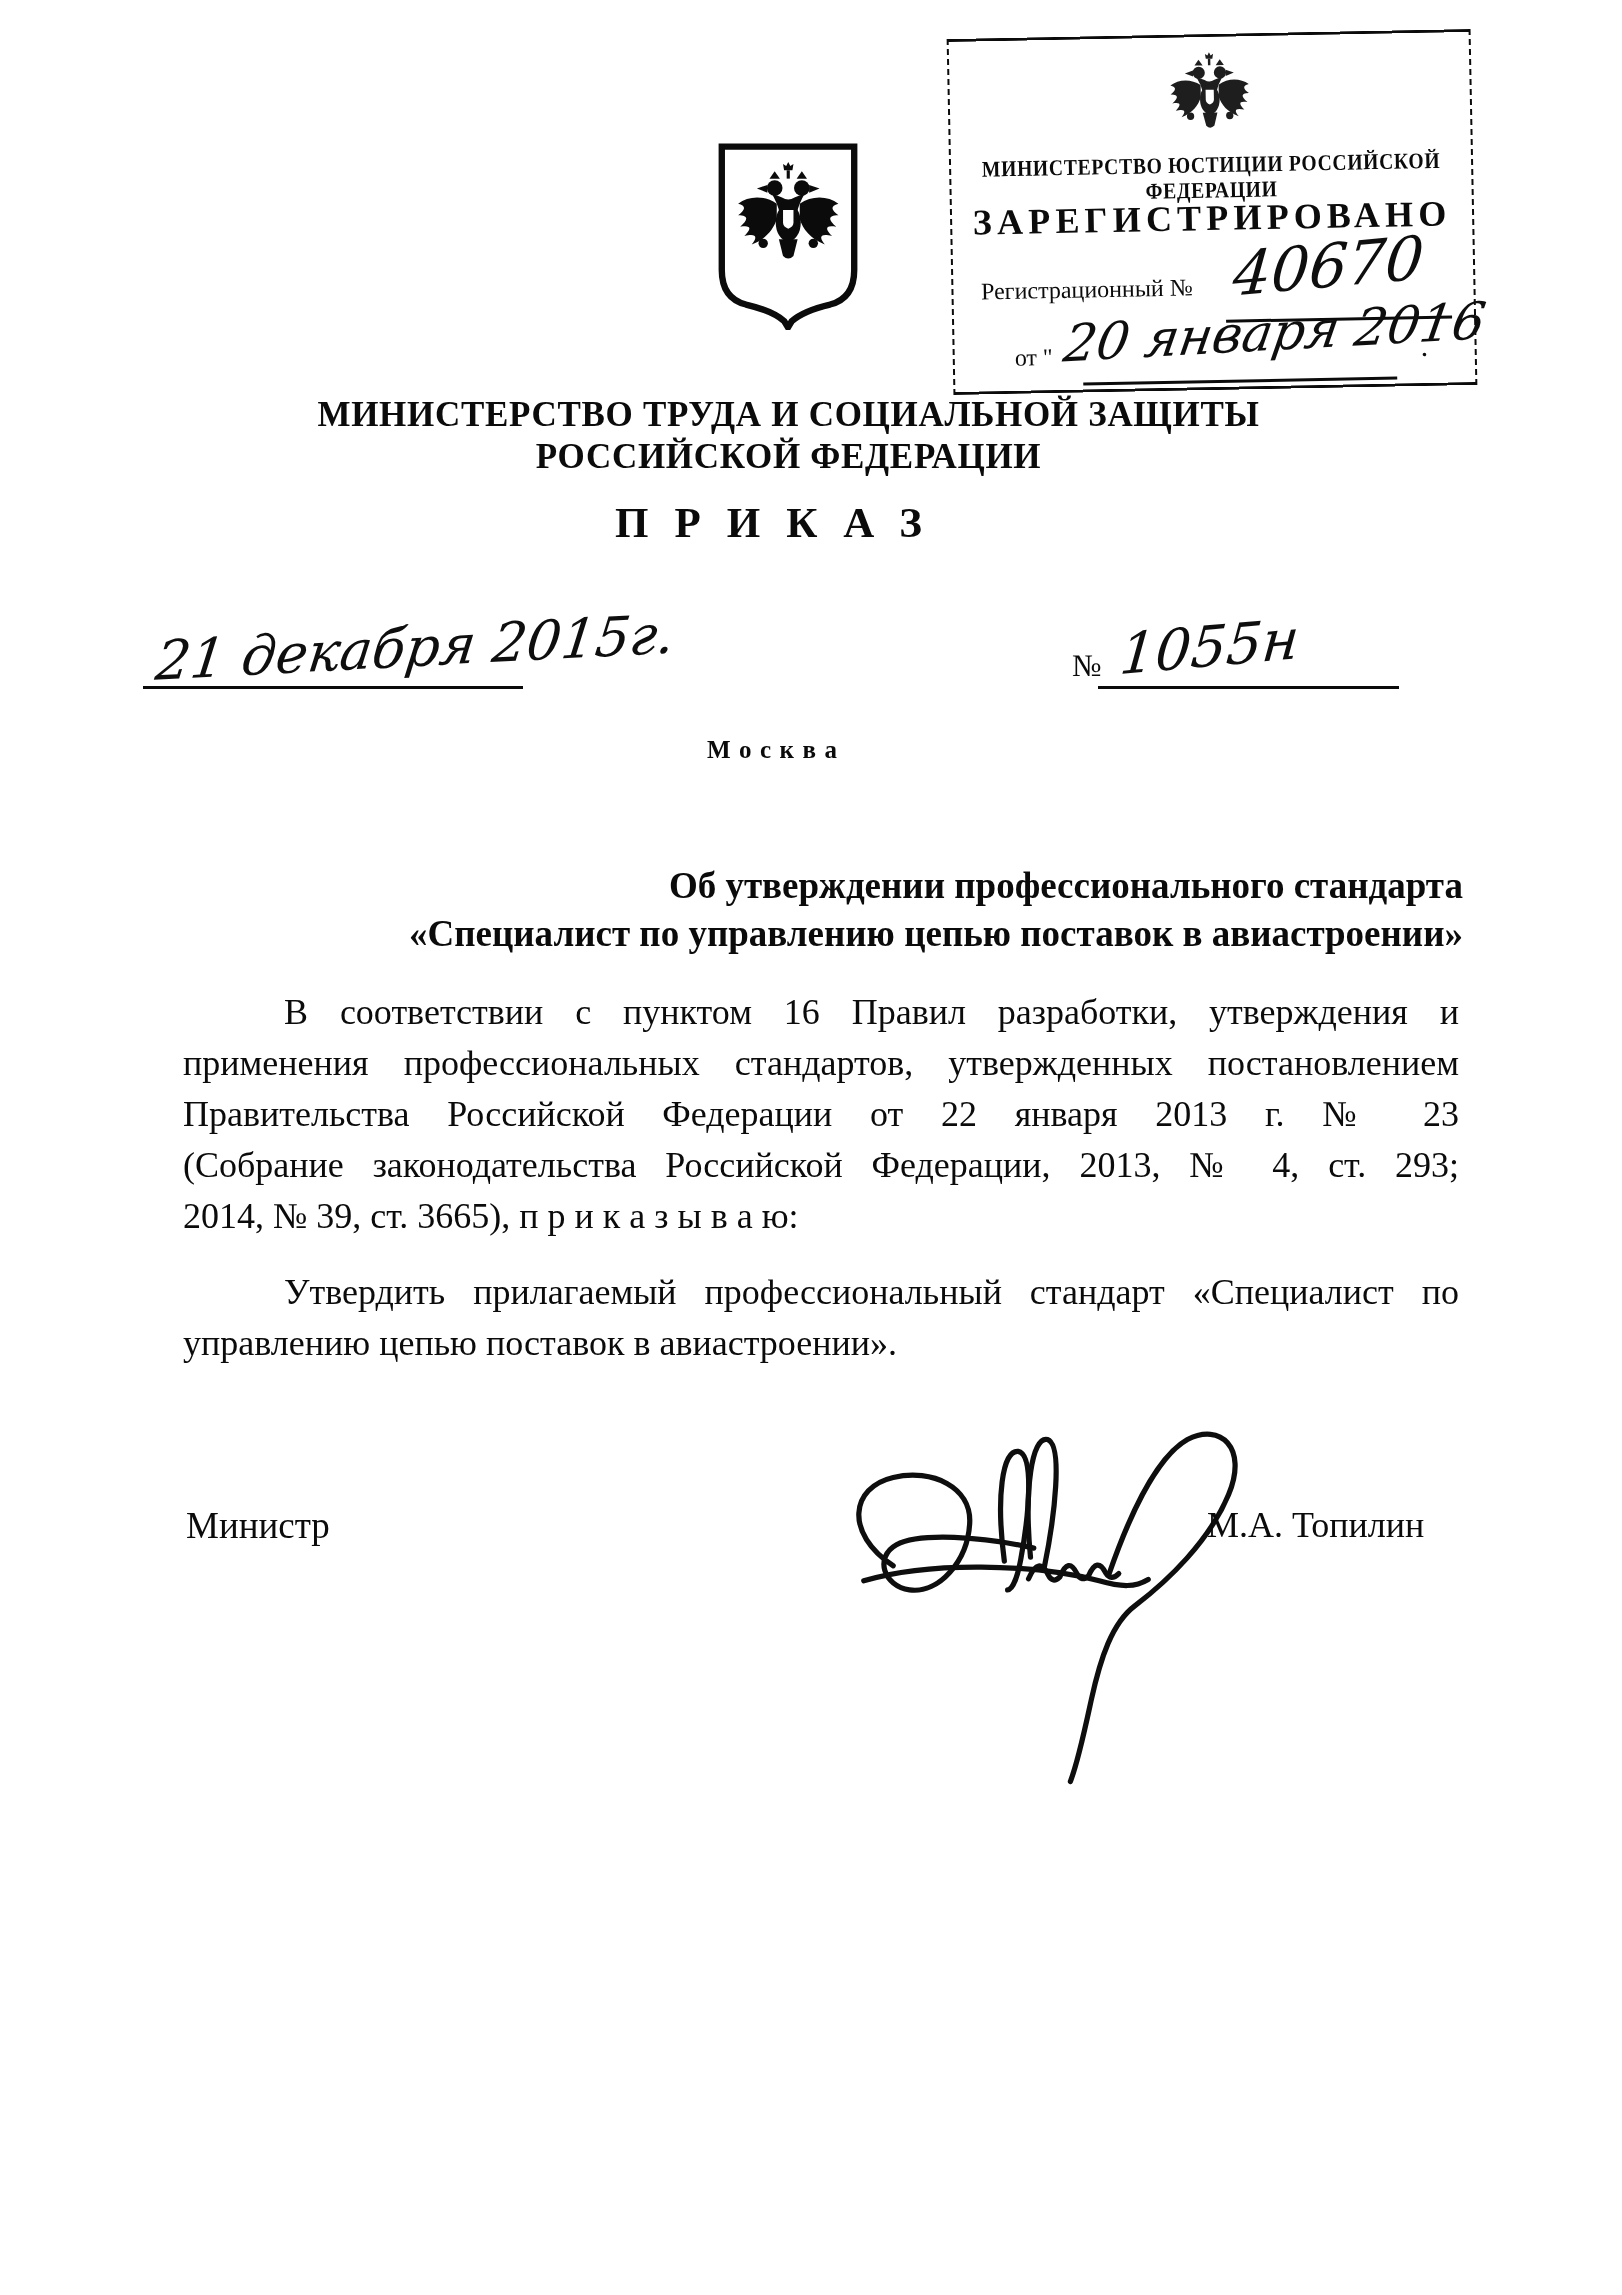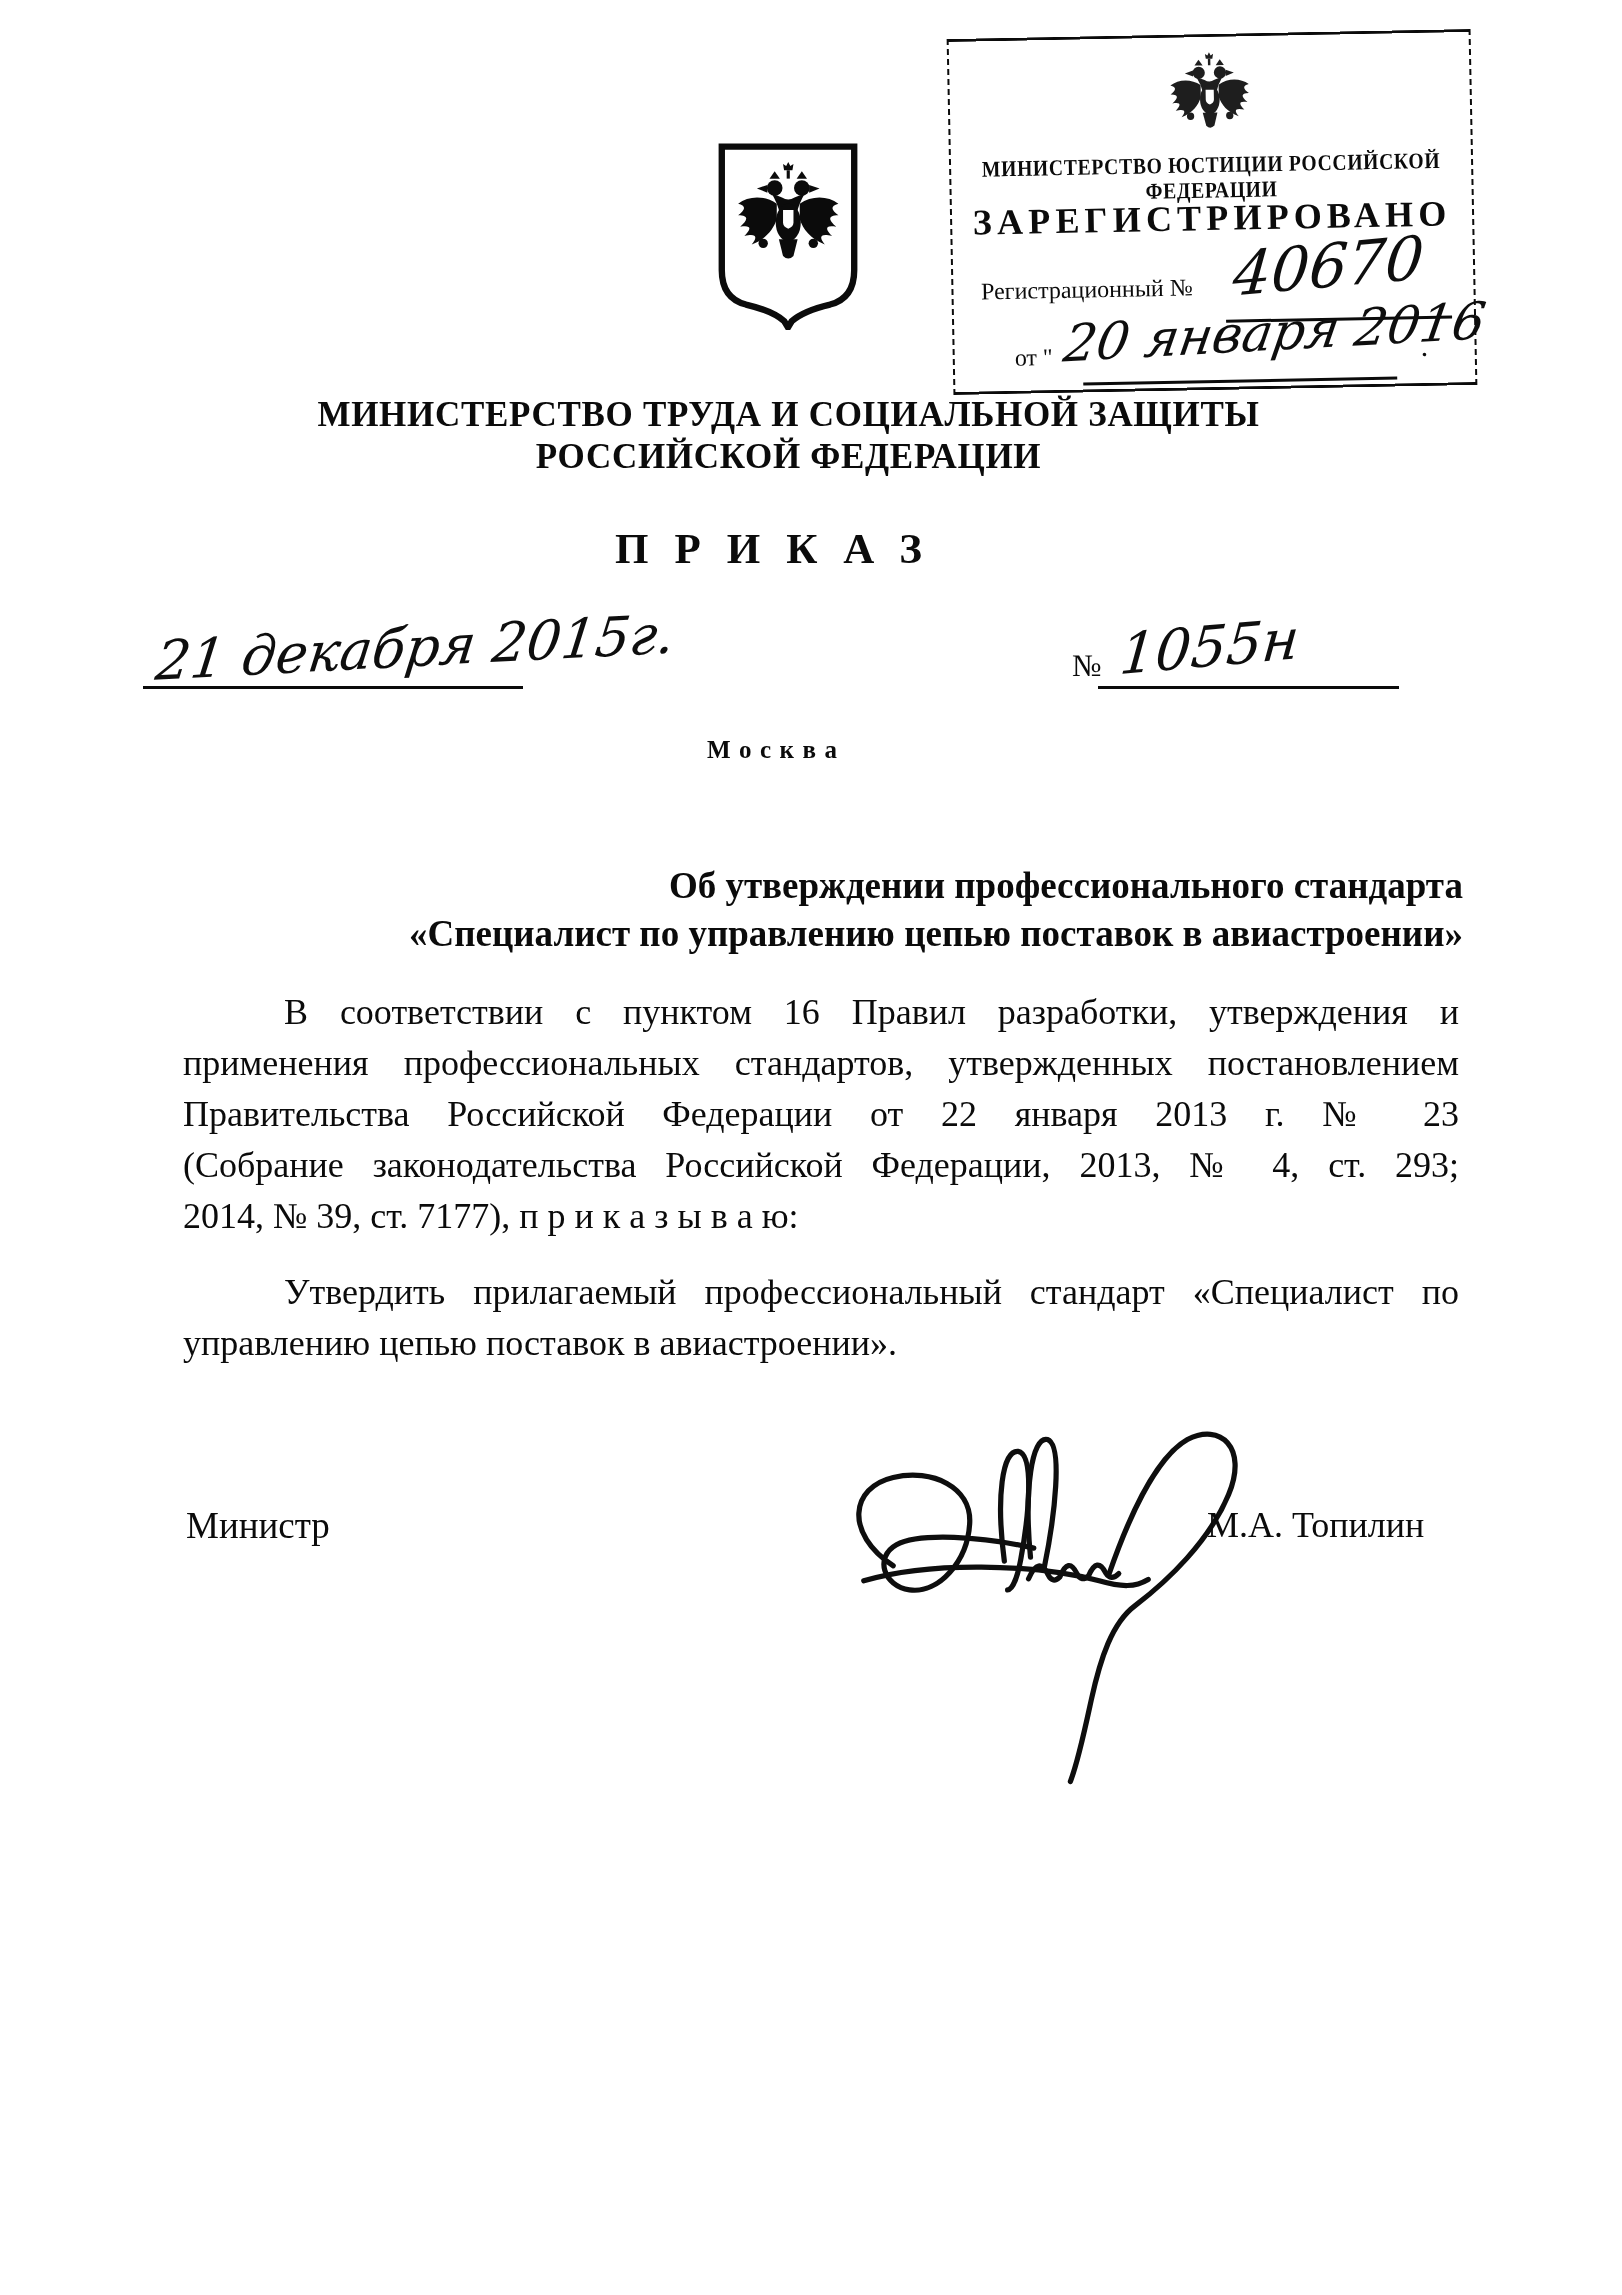--- a/index.html
+++ b/index.html
@@ -43,21 +43,21 @@
 
   
   .emblem{position:absolute;left:710px;top:139px;}
 
   
   .minhead{
     position:absolute;left:75px;top:394px;width:1427px;
     text-align:center;font-weight:bold;font-size:35px;line-height:42px;letter-spacing:0.7px;
   }
   .prikaz{
-    position:absolute;left:39px;top:524px;width:1459px;
+    position:absolute;left:39px;top:498px;width:1459px;
     text-align:center;font-weight:bold;font-size:43px;letter-spacing:26px;text-indent:26px;
   }
 
   
   .hand-date{position:absolute;left:156px;top:616px;font-size:54px;white-space:nowrap;transform:rotate(-3deg) skewX(-10deg);}
   .rule-date{position:absolute;left:143px;top:686px;width:380px;height:2.6px;background:#0b0b0b;}
   .no-label{position:absolute;left:1072px;top:648px;font-size:31px;}
   .hand-number{position:absolute;left:1120px;top:614px;font-size:56px;white-space:nowrap;transform:rotate(-5deg) skewX(-10deg);}
   .rule-number{position:absolute;left:1098px;top:686px;width:301px;height:2.6px;background:#0b0b0b;}
   .city{
@@ -163,21 +163,21 @@
   <div class="subject">
     <div>Об утверждении профессионального стандарта</div>
     <div>«Специалист по управлению цепью поставок в авиастроении»</div>
   </div>
 
   <div class="para p1">
     <div class="jline indent">В соответствии с пунктом 16 Правил разработки, утверждения и</div>
     <div class="jline">применения профессиональных стандартов, утвержденных постановлением</div>
     <div class="jline">Правительства Российской Федерации от 22 января 2013 г. № 23</div>
     <div class="jline">(Собрание законодательства Российской Федерации, 2013, № 4, ст. 293;</div>
-    <div class="lline">2014, № 39, ст. 7177), п р и к а з ы в а ю:</div>
+    <div class="lline">2014, № 39, ст. 3665), п р и к а з ы в а ю:</div>
   </div>
 
   <div class="para p2">
     <div class="jline indent">Утвердить прилагаемый профессиональный стандарт «Специалист по</div>
     <div class="lline">управлению цепью поставок в авиастроении».</div>
   </div>
 
   <div class="sig-title">Министр</div>
 
   <svg class="sig-svg" width="510" height="399" viewBox="0 0 780 610">

